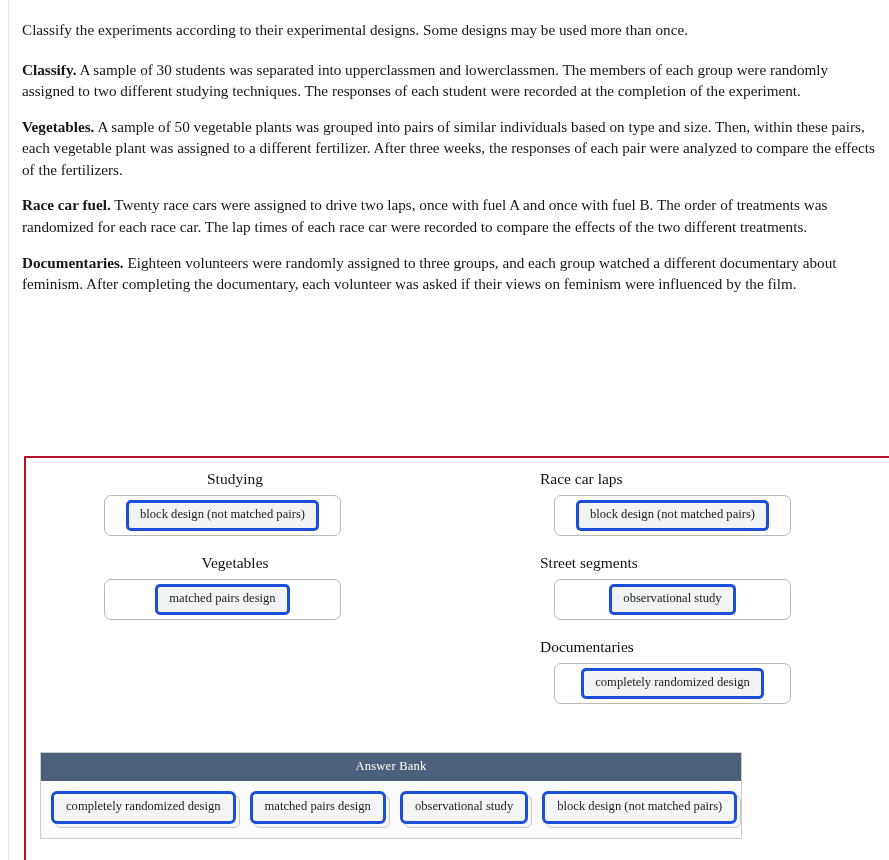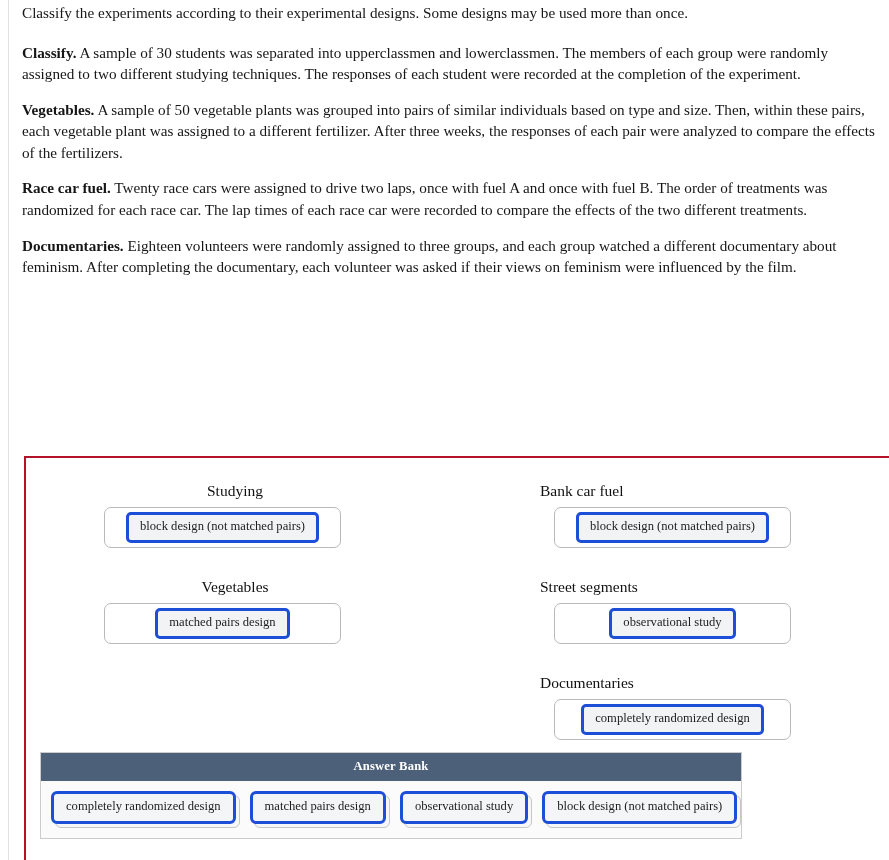--- a/index.html
+++ b/index.html
@@ -29,21 +29,21 @@
 
   #page {
     position: absolute;
     left: 0;
     top: 0;
     width: 889px;
   }
 
   
   #prose {
-    padding: 2px 10px 0 22px;
+    padding: 19px 10px 0 22px;
   }
   #prose p {
     margin: 0 0 14px 0;
     font-size: 15.2px;
     line-height: 1.42;
     color: #161616;
     text-align: left;
     white-space: normal;
   }
   #prose p.intro {
@@ -78,21 +78,21 @@
   .column.left  { left: 78px;  width: 262px; }
   .column.right { left: 504px; width: 270px; }
 
   .slot {
     margin-bottom: 6px;
   }
 
   .slot-label {
     font-size: 15.5px;
     color: #111;
-    padding: 24px 0 8px 0;
+    padding: 12px 0 8px 0;
     line-height: 1.1;
   }
   .column.left .slot-label  { text-align: center; }
   .column.right .slot-label { text-align: left; padding-left: 10px; }
 
   .dropzone {
     border: 1px solid #b9b9b9;
     border-radius: 7px;
     background: #ffffff;
     height: 41px;
@@ -125,21 +125,21 @@
     left: 14px;
     top: 294px;
     width: 702px;
     border: 1px solid #cccccc;
     background: #fbfbfb;
     box-sizing: border-box;
   }
   #answer-bank-header {
     background: #4d6079;
     color: #ffffff;
-    font-weight: bold;
+    font-weight: normal;
     font-size: 12.6px;
     text-align: center;
     padding: 6px 0 7px 0;
     letter-spacing: .2px;
   }
   #answer-bank-body {
     display: flex;
     align-items: flex-start;
     padding: 10px 10px 14px 10px;
     gap: 14px;
@@ -216,21 +216,21 @@
           <div class="dropzone">
             <span class="tile">matched pairs design</span>
           </div>
         </div>
 
       </div>
 
       <div class="column right">
 
         <div class="slot">
-          <div class="slot-label">Bank car fuel</div>
+          <div class="slot-label">Race car laps</div>
           <div class="dropzone">
             <span class="tile">block design (not matched pairs)</span>
           </div>
         </div>
 
         <div class="slot">
           <div class="slot-label">Street segments</div>
           <div class="dropzone">
             <span class="tile">observational study</span>
           </div>

